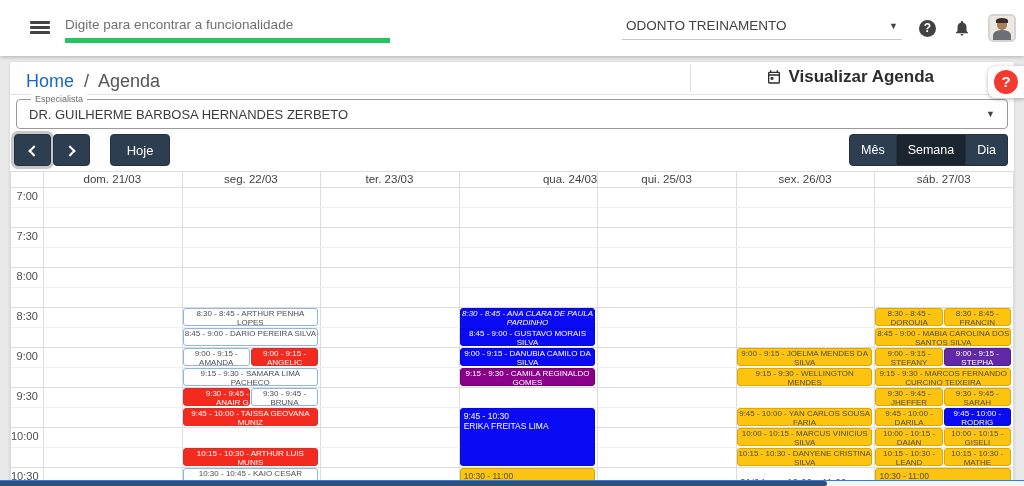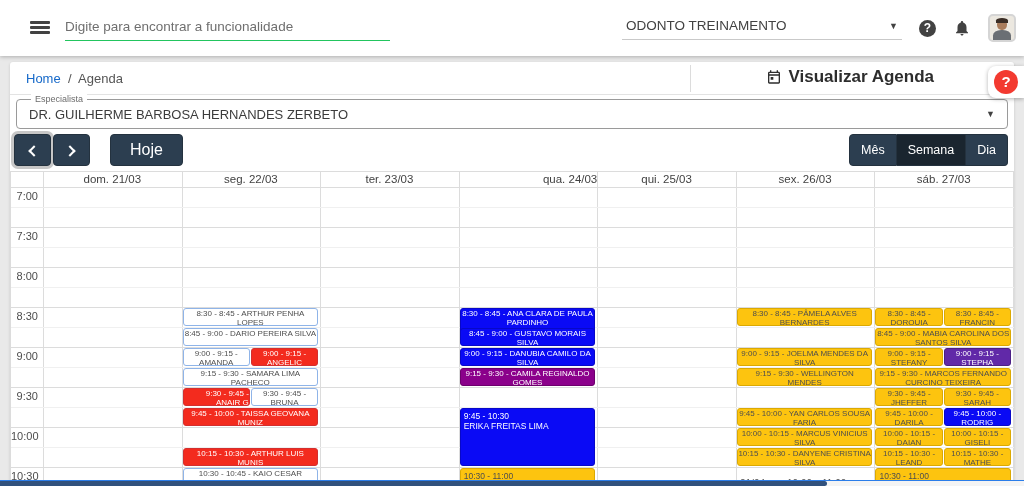--- a/index.html
+++ b/index.html
@@ -3,42 +3,42 @@
 <meta charset="utf-8">
 <style>
   * { box-sizing: border-box; margin: 0; padding: 0; }
   html, body { width: 1024px; height: 486px; overflow: hidden; background: #e9e9e9;
     font-family: "Liberation Sans", sans-serif; }
   .appbar { position: absolute; left: 0; top: 0; width: 1024px; height: 56px; background: #fff;
     box-shadow: 0 1px 4px rgba(0,0,0,.25); display: flex; align-items: center; z-index: 5; }
   .hamburger { width: 20px; height: 14px; margin-left: 30px; cursor: pointer; position: relative; }
   .hamburger span { position: absolute; left: 0; width: 20px; height: 3px; background: #424242; border-radius: 1px; }
   .hamburger span:nth-child(1){top:0}.hamburger span:nth-child(2){top:5px}.hamburger span:nth-child(3){top:10px}
-  .search-wrap { margin-left: 15px; width: 325px; border-bottom: 1px solid #22c55e; text-decoration: underline; }
+  .search-wrap { margin-left: 15px; width: 325px; border-bottom: 5px solid #22c55e; text-decoration: underline; }
   .search-wrap input { width: 100%; border: 0; outline: 0; font-size: 13.5px; color: #424242;
     padding: 4px 0 6px 0; background: transparent; font-family: inherit; }
   .search-wrap input::placeholder { color: #6f6f6f; opacity: 1; }
   .appbar-right { position: absolute; right: 8px; top: 0; height: 56px; display: flex; align-items: center; gap: 17px; }
   .company-select { width: 280px; border-bottom: 1px solid #c9c9c9; display: flex; align-items: center;
     justify-content: space-between; padding: 2px 4px 6px 4px; cursor: pointer; }
   .company-select .val { font-size: 13.5px; color: #424242; }
   .caret { font-size: 9px; color: #424242; }
   .round-help { width: 17px; height: 17px; border-radius: 50%; background: #424242; color: #fff;
     font-size: 12px; font-weight: bold; text-align: center; line-height: 17px; cursor: pointer; }
   .bell { width: 18px; height: 18px; cursor: pointer; }
   .avatar { width: 28px; height: 28px; border-radius: 5px; border: 2px solid #d5d5d5;
     background: #ece8e0; position: relative; overflow: hidden; cursor: pointer; }
   .avatar .head { position: absolute; left: 7px; top: 3px; width: 10px; height: 11px; border-radius: 50% 50% 45% 45%; background: #a97c5b; }
   .avatar .hair { position: absolute; left: 6px; top: 2px; width: 12px; height: 5px; border-radius: 50% 50% 0 0; background: #3a2d25; }
   .avatar .body { position: absolute; left: 3px; top: 14px; width: 18px; height: 12px; border-radius: 45% 45% 0 0; background: #6b6f74; }
 
   .main-card { position: absolute; left: 10px; top: 62px; width: 1004px; height: 424px; background: #fff;
     border-radius: 3px 3px 0 0; box-shadow: 0 1px 3px rgba(0,0,0,.15); }
   .crumb-row { position: absolute; left: 0; top: 0; width: 100%; height: 33px; border-bottom: 1px solid #e3e3e3; }
-  .crumbs { position: absolute; left: 16px; top: 9px; font-size: 13px; color: #555; }
+  .crumbs { position: absolute; left: 16px; top: 9px; font-size: 18px; color: #555; }
   .crumbs .home { color: #1669c9; cursor: pointer; }
   .crumb-divider { position: absolute; left: 680px; top: 3px; width: 1px; height: 27px; background: #dcdcdc; }
   .page-title { position: absolute; right: 80px; top: 5px; font-size: 17px; font-weight: bold; color: #2d2d2d;
     display: flex; align-items: center; gap: 7px; }
   .help-tab { position: absolute; right: 0; top: 66px; width: 36px; height: 32px; background: #fff;
     border-radius: 8px 0 0 8px; box-shadow: 0 1px 4px rgba(0,0,0,.3); z-index: 6; cursor: pointer; }
   .help-tab .red-q { position: absolute; left: 6px; top: 4px; width: 24px; height: 24px; border-radius: 50%;
     background: #f33a30; color: #fff; font-weight: bold; font-size: 15px; text-align: center; line-height: 24px; }
 
   .spec-field { position: absolute; left: 6px; right: 6px; top: 37px; height: 30px; border: 1px solid #9a9a9a;
@@ -49,21 +49,21 @@
   .spec-field .fcaret { position: absolute; right: 12px; top: 9px; font-size: 9px; color: #424242; }
 
   .toolbar { position: absolute; left: 0; right: 0; top: 72px; height: 32px; }
   .nav-btn { position: absolute; top: 0; height: 32px; background: #2c3e50; color: #fff; border: 1px solid #24323f;
     border-radius: 4px; cursor: pointer; }
   .chev { display: inline-block; width: 8px; height: 8px; border-right: 2px solid #fff; border-top: 2px solid #fff; }
   .chev.left { transform: rotate(-135deg); margin-left: 3px; }
   .chev.right { transform: rotate(45deg); margin-right: 3px; }
   .btn-prev { left: 4px; width: 37px; box-shadow: 0 0 0 3px rgba(130,130,130,.45); }
   .btn-next { left: 43px; width: 37px; }
-  .btn-today { left: 100px; width: 73px; font-size: 16px; color: #fff; font-family: inherit; }
+  .btn-today { left: 100px; width: 60px; font-size: 13px; color: #fff; font-family: inherit; }
   .view-group { position: absolute; right: 6px; top: 0; height: 32px; display: flex; }
   .view-btn { height: 32px; background: #2c3e50; border: 1px solid #24323f; border-left-width: 0;
     color: #fff; font-size: 12.5px; padding: 0 11px; cursor: pointer; font-family: inherit; }
   .view-btn:first-child { border-radius: 4px 0 0 4px; border-left-width: 1px; }
   .view-btn:last-child { border-radius: 0 4px 4px 0; }
   .view-btn.active { background: #1a252f; }
 
   .calendar { position: absolute; left: 0; right: 0; top: 109px; bottom: 0; overflow: hidden;
     border-top: 1px solid #dcdcdc; border-left: 1px solid #dcdcdc; }
   .day-header { position: absolute; top: 0; height: 15px; font-size: 11.5px; color: #424242;
@@ -211,43 +211,40 @@
       </div>
       <div class="ev" style="left: 171.571px; width: 135.571px; top: 236px; height: 18px; background: rgb(243, 43, 30); border-color: rgb(211, 47, 47); color: rgb(255, 255, 255);">
         <div>9:45 - 10:00 - TAISSA GEOVANA MUNIZ</div>
       </div>
       <div class="ev" style="left: 171.571px; width: 135.571px; top: 276px; height: 18px; background: rgb(243, 43, 30); border-color: rgb(211, 47, 47); color: rgb(255, 255, 255);">
         <div>10:15 - 10:30 - ARTHUR LUIS MUNIS</div>
       </div>
       <div class="ev" style="left: 171.571px; width: 135.571px; top: 296px; height: 18px; background: rgb(255, 255, 255); border-color: rgb(143, 180, 232); color: rgb(78, 78, 78);">
         <div>10:30 - 10:45 - KAIO CESAR GOMES</div>
       </div>
-      <div class="ev" style="left: 448.714px; width: 135.571px; top: 136px; height: 30px; background: rgb(10, 10, 245); border-color: rgb(8, 8, 200); color: rgb(255, 255, 255);">
+      <div class="ev" style="left: 448.714px; width: 135.571px; top: 136px; height: 30px; background: rgb(10, 10, 245); border-color: rgb(8, 8, 200); color: rgb(255, 255, 255); font-style: italic;">
         <div>8:30 - 8:45 - ANA CLARA DE PAULA</div>
         <div>PARDINHO</div>
       </div>
       <div class="ev" style="left: 448.714px; width: 135.571px; top: 156px; height: 18px; background: rgb(10, 10, 245); border-color: rgb(8, 8, 200); color: rgb(255, 255, 255);">
         <div>8:45 - 9:00 - GUSTAVO MORAIS SILVA</div>
       </div>
       <div class="ev" style="left: 448.714px; width: 135.571px; top: 176px; height: 18px; background: rgb(10, 10, 245); border-color: rgb(8, 8, 200); color: rgb(255, 255, 255);">
         <div>9:00 - 9:15 - DANUBIA CAMILO DA SILVA</div>
       </div>
       <div class="ev" style="left: 448.714px; width: 135.571px; top: 196px; height: 18px; background: rgb(139, 0, 139); border-color: rgb(109, 0, 109); color: rgb(255, 255, 255);">
         <div>9:15 - 9:30 - CAMILA REGINALDO GOMES</div>
       </div>
       <div class="ev left-align" style="left: 448.714px; width: 135.571px; top: 236px; height: 58px; background: rgb(10, 10, 245); border-color: rgb(8, 8, 200); color: rgb(255, 255, 255);">
         <div>9:45 - 10:30</div>
         <div>ERIKA FREITAS LIMA</div>
       </div>
       <div class="ev left-align" style="left: 448.714px; width: 135.571px; top: 296px; height: 38px; background: rgb(253, 196, 15); border-color: rgb(219, 169, 2); color: rgb(78, 78, 78);">
         <div>10:30 - 11:00</div>
         <div>ENZZO GUIMARÃES GONZAGA DE</div>
-      </div>
-      <div class="ev" style="left: 725.857px; width: 135.571px; top: 136px; height: 18px; background: rgb(253, 196, 15); border-color: rgb(219, 169, 2); color: rgb(78, 78, 78);">
-        <div>8:30 - 8:45 - PÂMELA ALVES BERNARDES</div>
       </div>
       <div class="ev" style="left: 725.857px; width: 135.571px; top: 176px; height: 18px; background: rgb(253, 196, 15); border-color: rgb(219, 169, 2); color: rgb(78, 78, 78);">
         <div>9:00 - 9:15 - JOELMA MENDES DA SILVA</div>
       </div>
       <div class="ev" style="left: 725.857px; width: 135.571px; top: 196px; height: 18px; background: rgb(253, 196, 15); border-color: rgb(219, 169, 2); color: rgb(78, 78, 78);">
         <div>9:15 - 9:30 - WELLINGTON MENDES</div>
       </div>
       <div class="ev" style="left: 725.857px; width: 135.571px; top: 236px; height: 18px; background: rgb(253, 196, 15); border-color: rgb(219, 169, 2); color: rgb(78, 78, 78);">
         <div>9:45 - 10:00 - YAN CARLOS SOUSA FARIA</div>
       </div>

